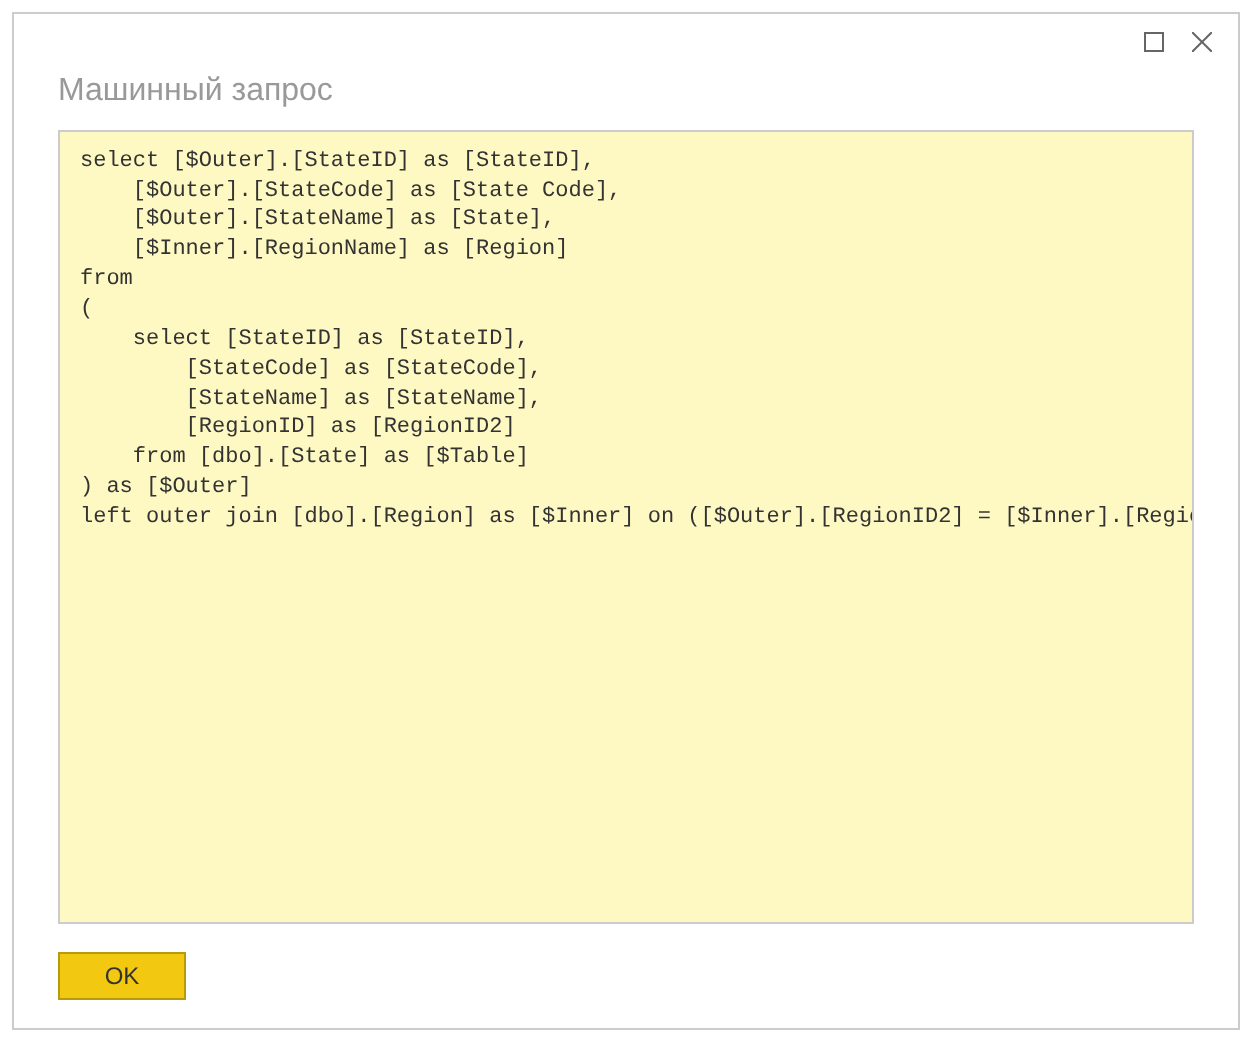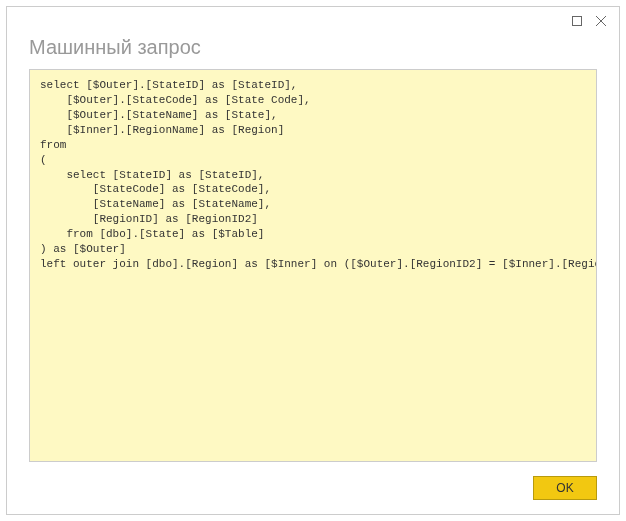--- a/index.html
+++ b/index.html
@@ -38,21 +38,21 @@
       display: inline-flex;
       align-items: center;
       justify-content: center;
       cursor: pointer;
       color: #666;
     }
     .window-btn svg {
       display: block;
     }
     .dialog-title {
-      font-size: 20px;
+      font-size: 16px;
       font-weight: 400;
       color: #999999;
       padding: 2px 22px 10px 22px;
     }
     .code-panel {
       margin: 0 22px 0 22px;
       border: 1px solid #cccccc;
       background: #fef9c3;
       height: 400px;
       overflow: auto;
@@ -60,21 +60,20 @@
     }
     .code-panel pre {
       font-family: Consolas, "Courier New", monospace;
       font-size: 11px;
       line-height: 1.35;
       color: #333333;
       white-space: pre;
     }
     .button-row {
       display: flex;
-      justify-content: flex-end;
       padding: 14px 22px 14px 22px;
     }
     .ok-button {
       min-width: 64px;
       height: 24px;
       background: #f2c811;
       border: 1px solid #b89a0d;
       font-size: 12px;
       color: #333;
       cursor: pointer;

